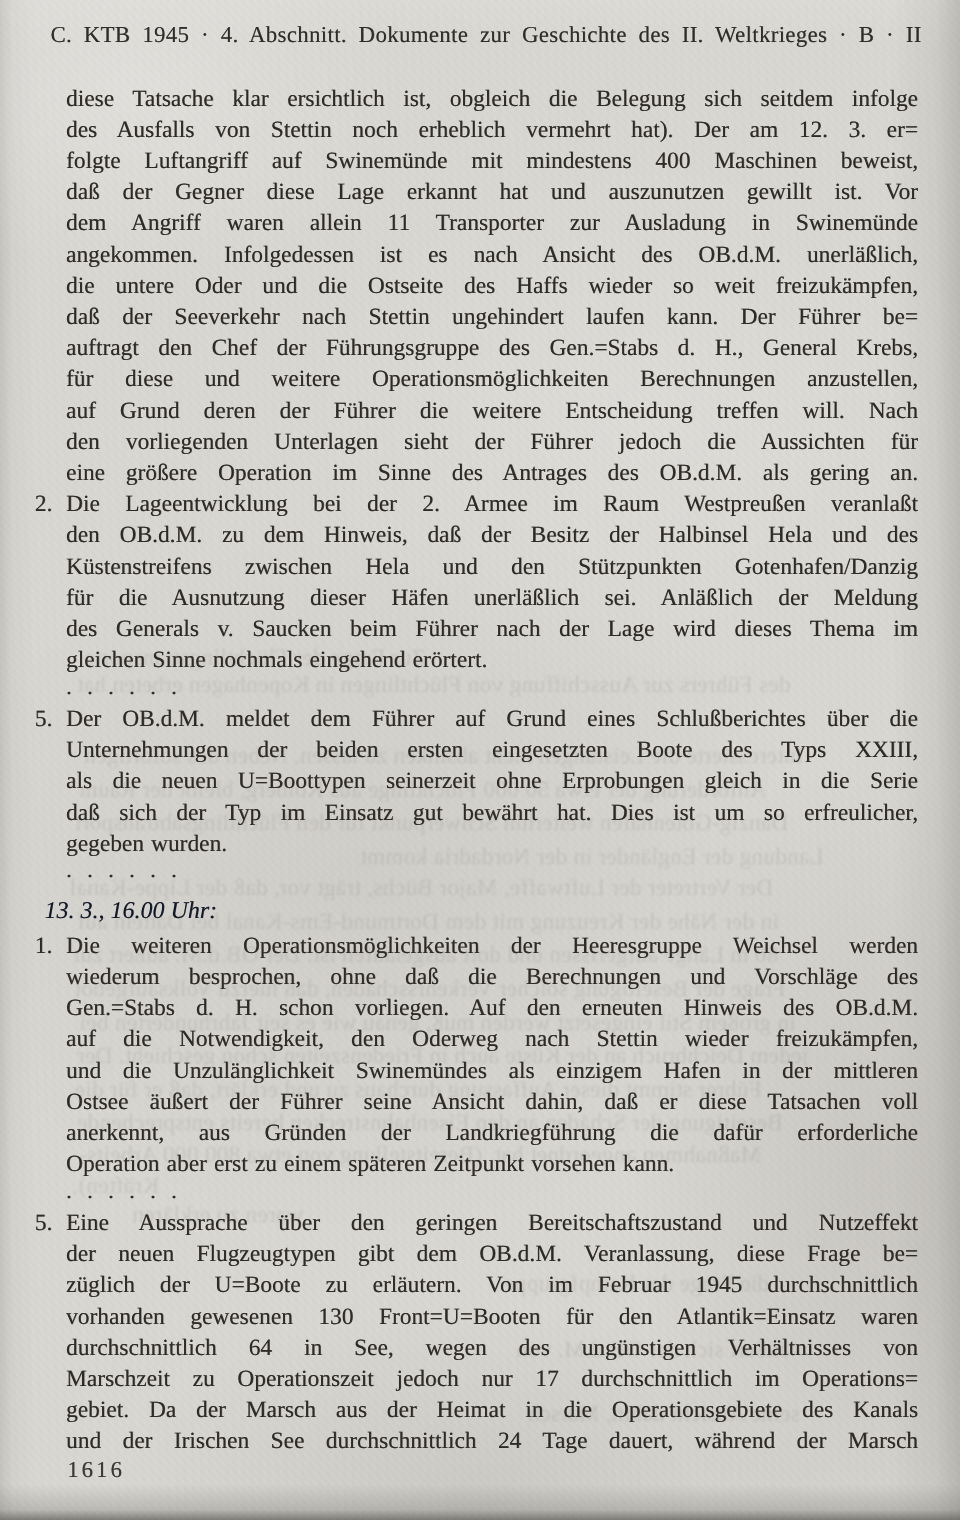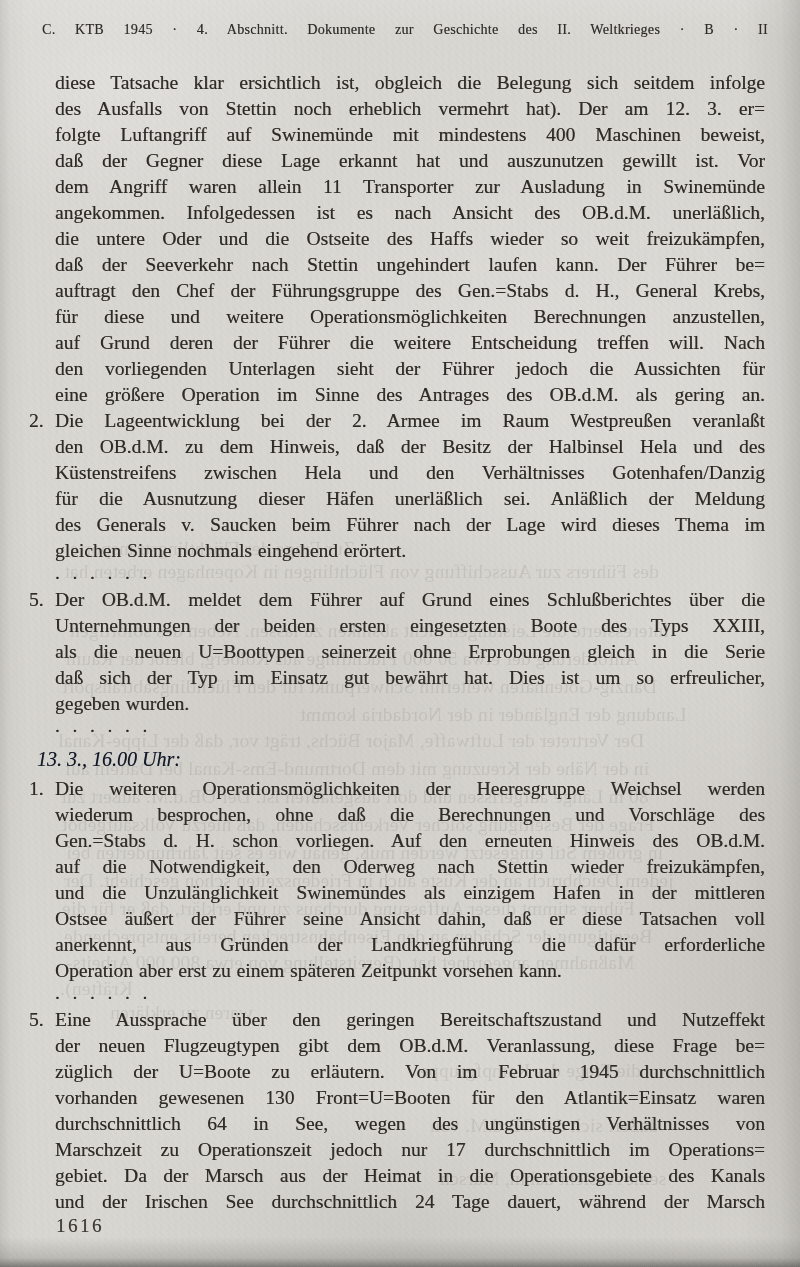--- a/index.html
+++ b/index.html
@@ -34,21 +34,21 @@
   .ghost{
     position:absolute;white-space:nowrap;
     transform:scaleX(-1);
     font-size:19.5px;color:#45423c;opacity:0.11;
     filter:blur(0.7px);
     letter-spacing:0.2px;
   }
   
   .running-header{
     position:absolute;left:42px;top:17px;width:726px;height:27px;z-index:3;
-    font-size:14px;line-height:26px;color:#2f2d29;
+    font-size:19px;line-height:26px;color:#2f2d29;
     text-align:justify;text-align-last:justify;
     letter-spacing:0.3px;overflow:hidden;
     text-shadow:0.3px 0 0 rgba(47,45,41,0.5);
   }
   
   .text-column{
     position:absolute;left:55px;top:70px;width:710px;z-index:3;
     color:#2e2b26;font-size:19.5px;
     text-shadow:0.35px 0 0 rgba(46,43,38,0.55);
   }
@@ -120,21 +120,21 @@
       <div class="line">auftragt den Chef der Führungsgruppe des Gen.=Stabs d. H., General Krebs,</div>
       <div class="line">für diese und weitere Operationsmöglichkeiten Berechnungen anzustellen,</div>
       <div class="line">auf Grund deren der Führer die weitere Entscheidung treffen will. Nach</div>
       <div class="line">den vorliegenden Unterlagen sieht der Führer jedoch die Aussichten für</div>
       <div class="line">eine größere Operation im Sinne des Antrages des OB.d.M. als gering an.</div>
     </div>
     <div class="para">
       <span class="para-num">2.</span>
       <div class="line">Die Lageentwicklung bei der 2. Armee im Raum Westpreußen veranlaßt</div>
       <div class="line">den OB.d.M. zu dem Hinweis, daß der Besitz der Halbinsel Hela und des</div>
-      <div class="line">Küstenstreifens zwischen Hela und den Verhältnisses Gotenhafen/Danzig</div>
+      <div class="line">Küstenstreifens zwischen Hela und den Stützpunkten Gotenhafen/Danzig</div>
       <div class="line">für die Ausnutzung dieser Häfen unerläßlich sei. Anläßlich der Meldung</div>
       <div class="line">des Generals v. Saucken beim Führer nach der Lage wird dieses Thema im</div>
       <div class="line short">gleichen Sinne nochmals eingehend erörtert.</div>
     </div>
     <div class="dots-line">. . . . . .</div>
     <div class="para">
       <span class="para-num">5.</span>
       <div class="line">Der OB.d.M. meldet dem Führer auf Grund eines Schlußberichtes über die</div>
       <div class="line">Unternehmungen der beiden ersten eingesetzten Boote des Typs XXIII,</div>
       <div class="line">als die neuen U=Boottypen seinerzeit ohne Erprobungen gleich in die Serie</div>

